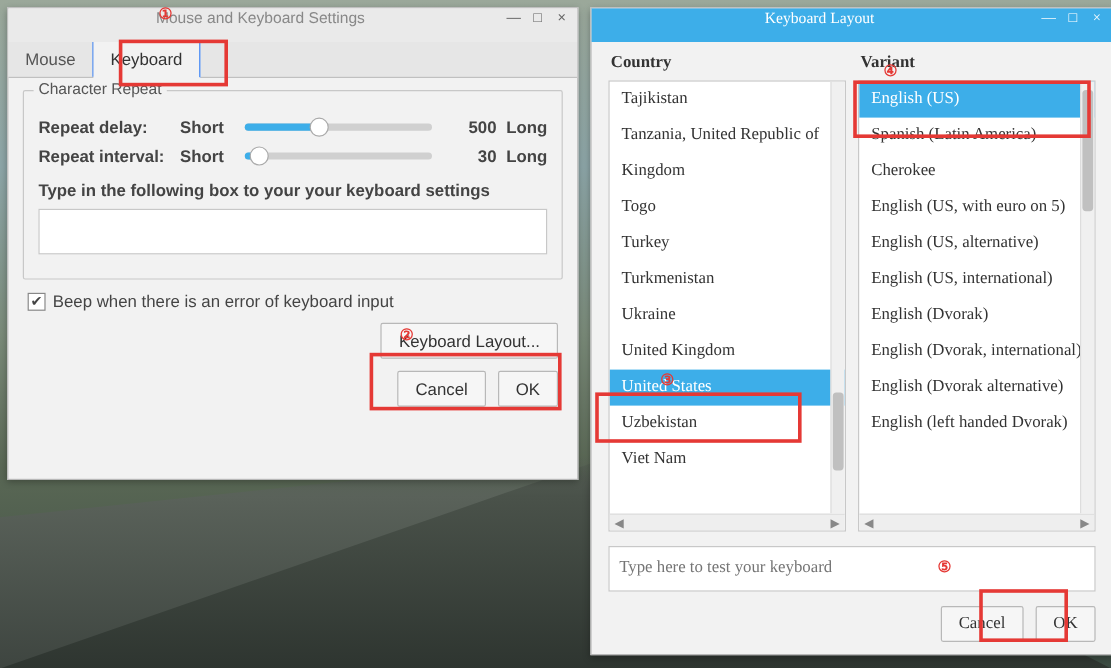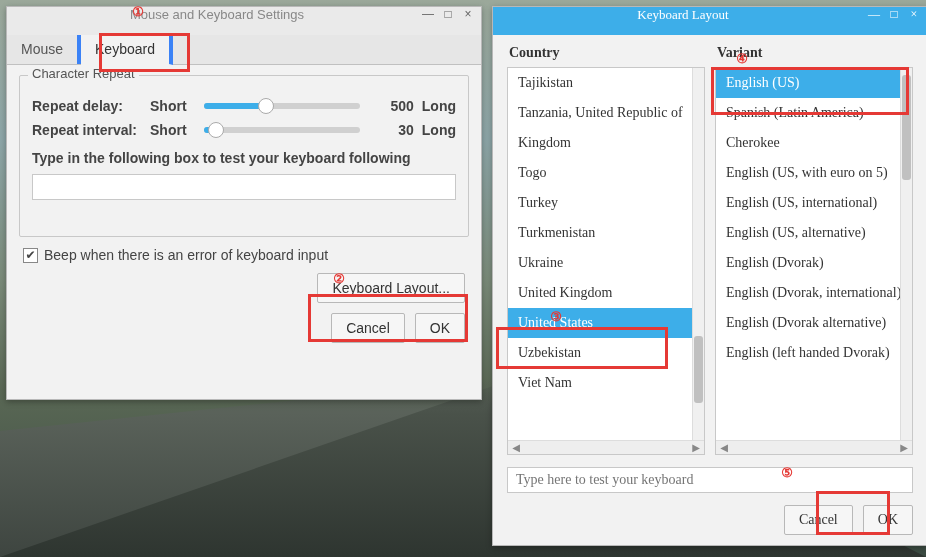--- a/index.html
+++ b/index.html
@@ -43,39 +43,39 @@
   .titlebar.blue { background: #3daee9; color: #fff; }
   .titlebar .title { flex: 1; text-align: center; }
   .titlebar .controls { display: flex; gap: 6px; }
   .wc-btn { width: 14px; height: 14px; display: inline-flex; align-items: center; justify-content: center; font-size: 12px; line-height: 1; cursor: pointer; }
   .titlebar.blue .wc-btn { color: #fff; }
   .titlebar.light .wc-btn { color: #666; }
 
   
   .win1 { left: 6px; top: 6px; width: 476px; height: 394px; }
   .tabbar { display: flex; height: 30px; background: #e6e6e6; border-bottom: 1px solid #c0c0c0; }
-  .tab { padding: 6px 14px; cursor: pointer; border-right: 4px solid #3b82f6; color: #555; text-align: right; }
+  .tab { padding: 6px 14px; cursor: pointer; border-right: 1px solid #3b82f6; color: #555; text-align: right; }
   .tab.active { background: #f2f2f2; border-bottom: 1px solid #f2f2f2; margin-bottom: -1px; color: #333; }
 
-  .groupbox { border: 1px solid #c8c8c8; margin: 10px 12px 0 12px; border-radius: 2px; position: relative; padding: 14px 12px 28px 12px; }
+  .groupbox { border: 1px solid #c8c8c8; margin: 10px 12px 0 12px; border-radius: 2px; position: relative; padding: 14px 12px 12px 12px; }
   .groupbox .legend { position: absolute; top: -10px; left: 8px; background: #f2f2f2; padding: 0 4px; color: #555; font-size: 13px; }
   .row { display: flex; align-items: center; gap: 8px; margin: 8px 0; color: #444; font-weight: bold; }
   .label-col { width: 110px; }
   .minmax { width: 40px; text-align: left; }
   .minmax.r { text-align: right; }
   .slider-wrap { flex: 1; display: flex; align-items: center; }
   .slider {
     flex: 1; height: 6px; background: #d0d0d0; border-radius: 3px; position: relative; margin: 0 6px;
   }
   .slider .fill { position: absolute; left: 0; top: 0; bottom: 0; background: #3daee9; border-radius: 3px; }
   .slider .thumb {
     position: absolute; top: 50%; width: 16px; height: 16px; background: #fff; border: 1px solid #aaa; border-radius: 50%; transform: translate(-50%, -50%);
   }
   .textinput {
-    width: 100%; background: #fff; border: 1px solid #c8c8c8; height: 26px; padding: 4px 8px; font: inherit;
+    width: 100%; background: #fff; border: 1px solid #c8c8c8; height: 38px; padding: 4px 8px; font: inherit;
   }
   .checkbox-row { display: flex; align-items: center; gap: 6px; margin: 10px 16px; color: #444; }
   .checkbox { width: 15px; height: 15px; border: 1px solid #888; background: #fff; display: inline-flex; align-items: center; justify-content: center; font-size: 12px; line-height: 1; }
   .btn {
     background: #f6f6f6; border: 1px solid #b8b8b8; border-radius: 2px; padding: 6px 14px; cursor: pointer; color: #333; font: inherit;
   }
   .right-btns { display: flex; justify-content: flex-end; gap: 10px; padding: 0 16px 0 16px; margin-top: 8px; }
   .bottom-btns { display: flex; justify-content: flex-end; gap: 10px; padding: 10px 16px; }
 
   
@@ -146,21 +146,21 @@
         <div class="slider">
           <div class="fill" id="slider2-fill" style="width: 8%;"></div>
           <div class="thumb" id="slider2-thumb" style="left: 8%;"></div>
         </div>
       </div>
       <span class="minmax r">30</span>
       <span>Long</span>
     </div>
 
     <div class="row" style="margin-top:12px;">
-      <span style="color:#444;">Type in the following box to test your keyboard following</span>
+      <span style="color:#444;">Type in the following box to your your keyboard settings</span>
     </div>
     <div class="row">
       <input class="textinput" style="">
     </div>
   </div>
 
   <div class="checkbox-row">
     <span class="checkbox">
         <span id="beep-check">✔</span>
       </span>
@@ -214,22 +214,22 @@
         </div>
       </div>
       <div class="col">
         <div class="col-head">Variant</div>
         <div class="listbox">
           <div class="list-scroll" id="variant-list">
             <div class="list-item selected">English (US)</div>
               <div class="list-item">Spanish (Latin America)</div>
               <div class="list-item">Cherokee</div>
               <div class="list-item">English (US, with euro on 5)</div>
+              <div class="list-item">English (US, alternative)</div>
               <div class="list-item">English (US, international)</div>
-              <div class="list-item">English (US, alternative)</div>
               <div class="list-item">English (Dvorak)</div>
               <div class="list-item">English (Dvorak, international)</div>
               <div class="list-item">English (Dvorak alternative)</div>
               <div class="list-item">English (left handed Dvorak)</div>
               <div class="vscroll">
                 <div class="vthumb" style="top:2%;height:28%;"></div>
               </div>
           </div>
           <div class="hscroll">
             <span class="hs-arrow">◀</span>

